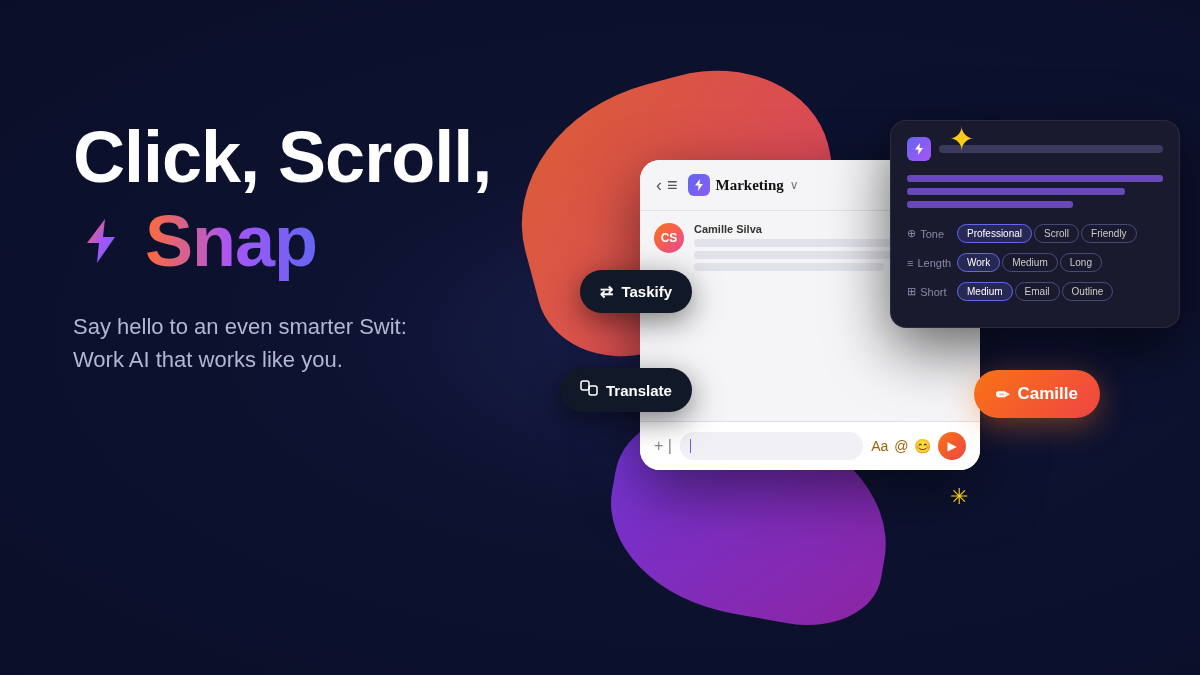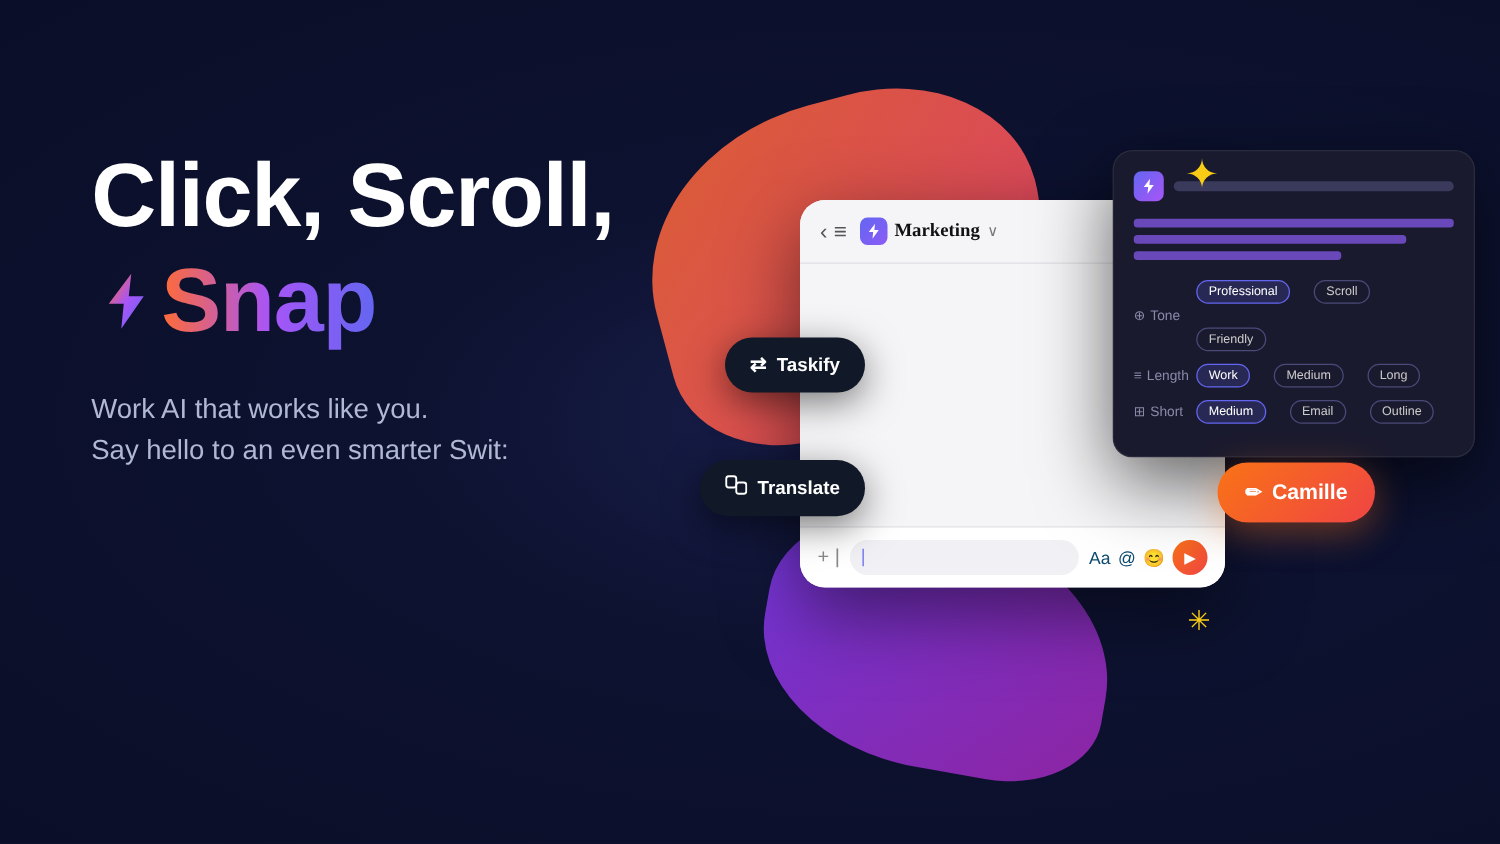--- a/index.html
+++ b/index.html
@@ -60,21 +60,21 @@
       font-size: 72px;
       font-weight: 800;
       color: #ffffff;
       line-height: 1.05;
       letter-spacing: -1px;
     }
 
     .snap-line {
       display: flex;
       align-items: center;
-      gap: 0;
+      gap: 16px;
       margin-top: 4px;
     }
 
     .snap-icon {
       width: 56px;
       height: 56px;
       display: flex;
       align-items: center;
       justify-content: center;
     }
@@ -280,21 +280,21 @@
     }
 
     .input-icons {
       display: flex;
       gap: 6px;
       align-items: center;
     }
 
     .input-icon-btn {
       font-size: 14px;
-      color: #0c4a6e;
+      color: #a16207;
     }
 
     .input-send {
       width: 28px;
       height: 28px;
       background: linear-gradient(135deg, #f97316, #ef4444);
       border-radius: 50%;
       display: flex;
       align-items: center;
       justify-content: center;
@@ -371,21 +371,21 @@
       color: #888aaa;
       width: 42px;
       flex-shrink: 0;
       display: flex;
       align-items: center;
       gap: 4px;
     }
 
     .ai-chips {
       display: flex;
-      gap: 19px;
+      gap: 2px;
       flex-wrap: wrap;
     }
 
     .ai-chip {
       font-size: 10px;
       padding: 3px 9px;
       border-radius: 20px;
       border: 1px solid #4a4a7a;
       color: #ccc;
       cursor: pointer;
@@ -497,22 +497,22 @@
             <stop offset="50%" stop-color="#a855f7"></stop>
             <stop offset="100%" stop-color="#6366f1"></stop>
           </linearGradient>
         </defs>
         <polygon points="30,4 12,28 24,28 22,48 40,22 28,22" fill="url(#boltGrad)"></polygon>
       </svg>
     </div>
     <span class="snap-text">Snap</span>
   </div>
   <div class="subtitle">
+    <div>Say hello to an even smarter Swit:</div>
     <div>Work AI that works like you.</div>
-    <div>Say hello to an even smarter Swit:</div>
   </div>
 </div>
 
 <div class="right-section">
 
   <div class="sparkle sparkle-large">✦</div>
   <div class="sparkle sparkle-small">✳</div>
 
   <div class="chat-card">
     <div class="chat-header">
@@ -523,20 +523,29 @@
             <polygon points="8,1 3,7.5 6.5,7.5 6,13 11,6 7.5,6" fill="white"></polygon>
           </svg>
         </div>
         <span class="chat-title">Marketing</span>
         <span class="chat-chevron">∨</span>
       </div>
     </div>
 
     <div class="chat-body">
 
+      <div class="message-row">
+        <div class="avatar">CS</div>
+        <div class="message-content">
+          <div class="message-name">Camille Silva</div>
+          <div class="message-bubble long"></div>
+          <div class="message-bubble medium"></div>
+          <div class="message-bubble short"></div>
+        </div>
+      </div>
 
     </div>
 
     <div class="chat-input-bar">
       <span class="input-plus">+ |</span>
       <div class="input-field">
         <div class="input-cursor"></div>
       </div>
       <div class="input-icons">
         <span class="input-icon-btn">Aa</span>

